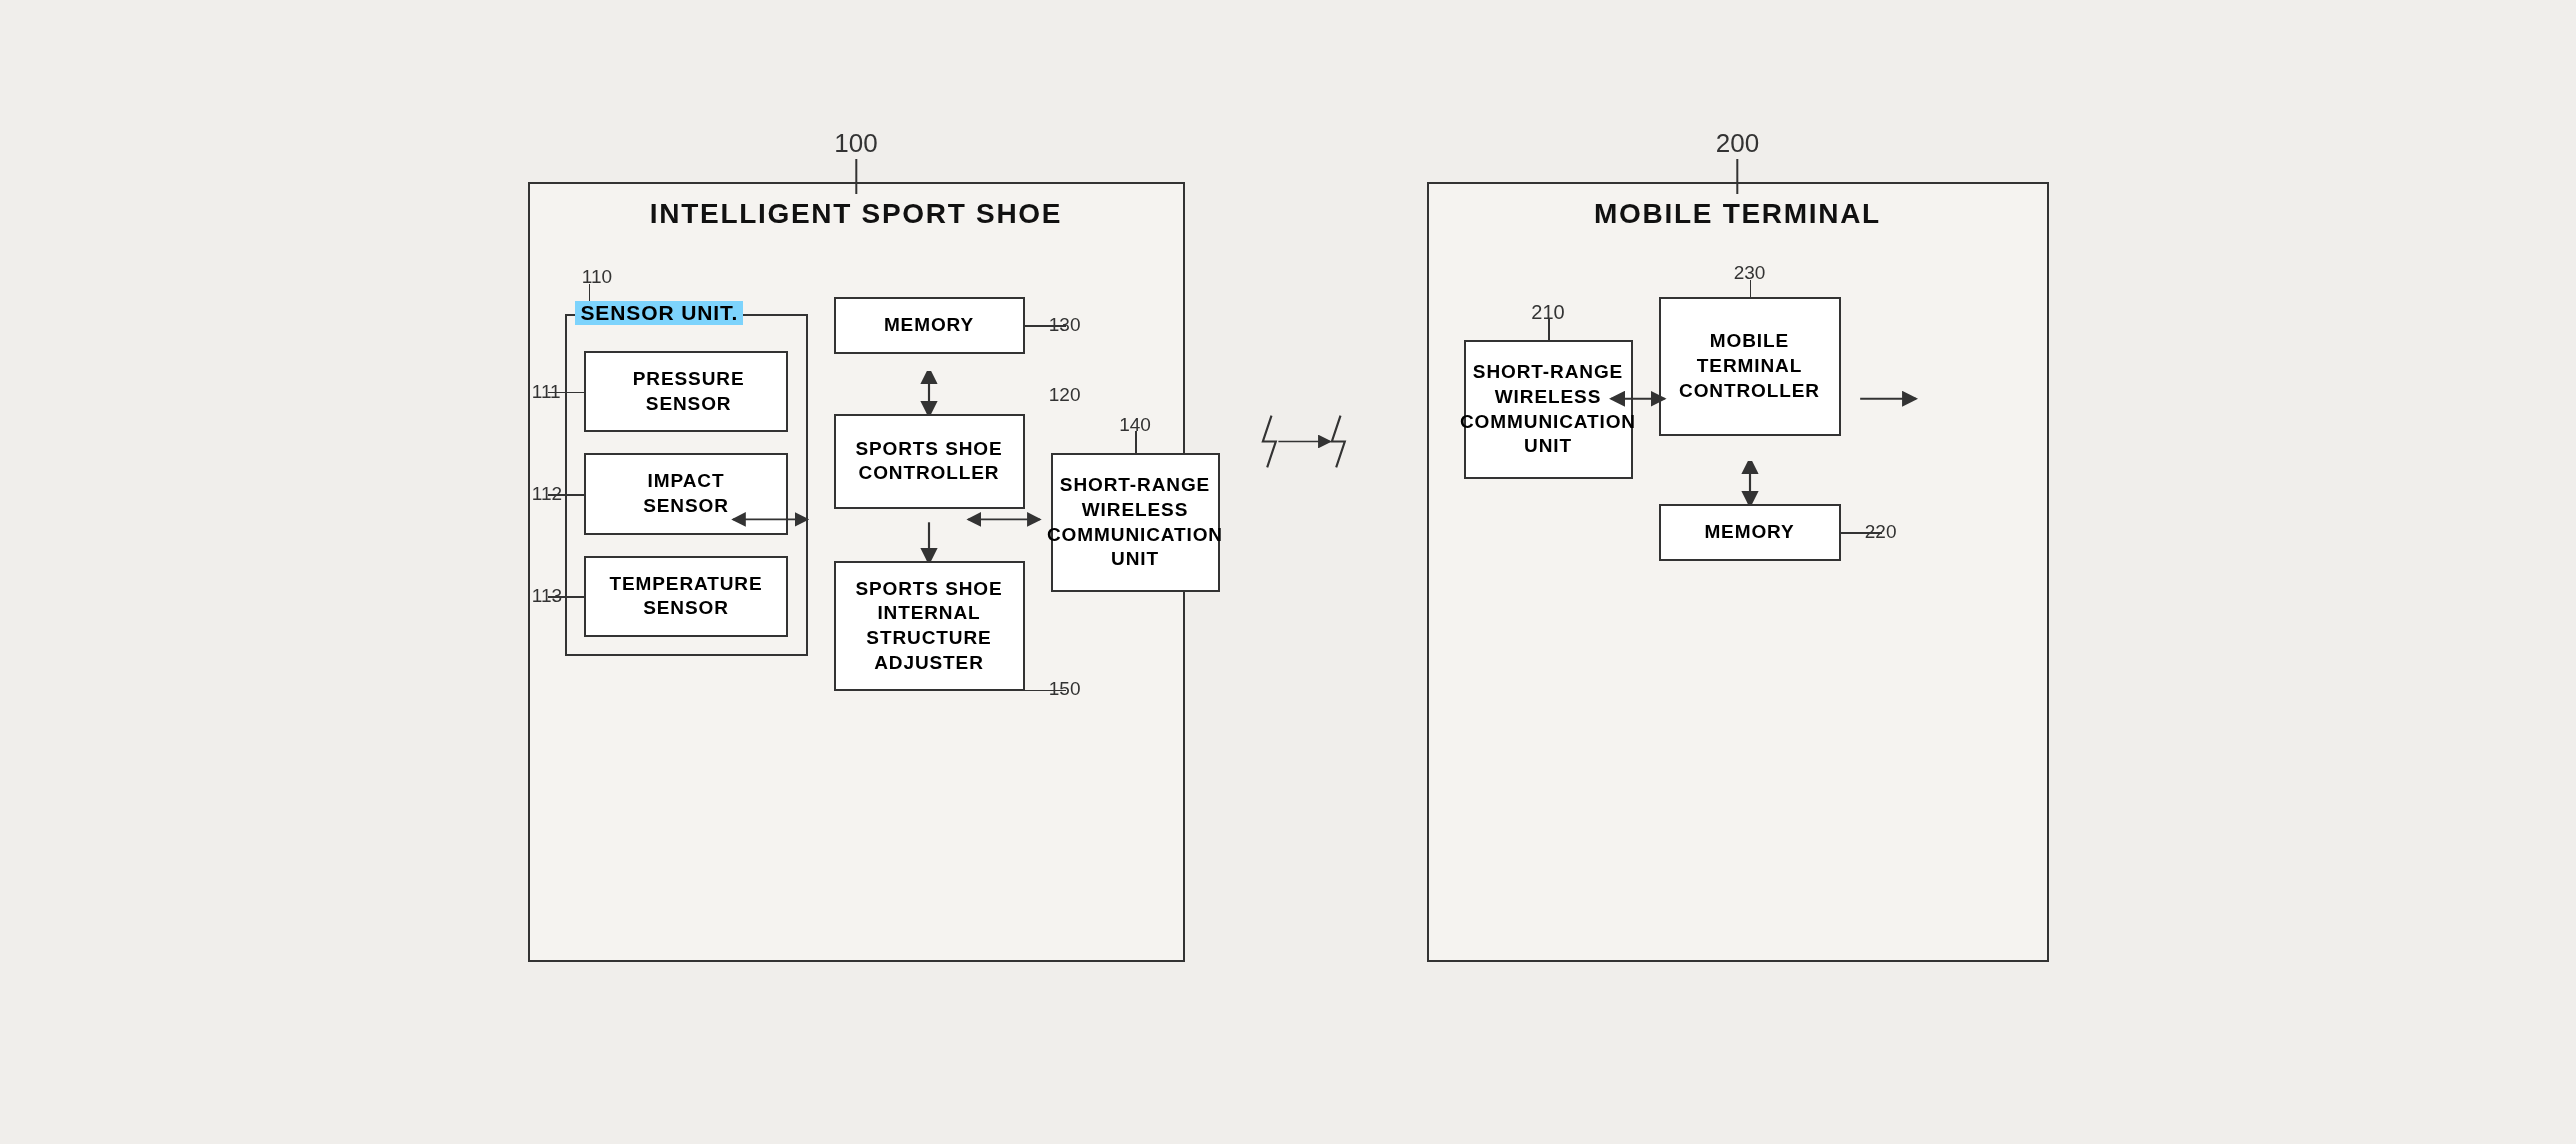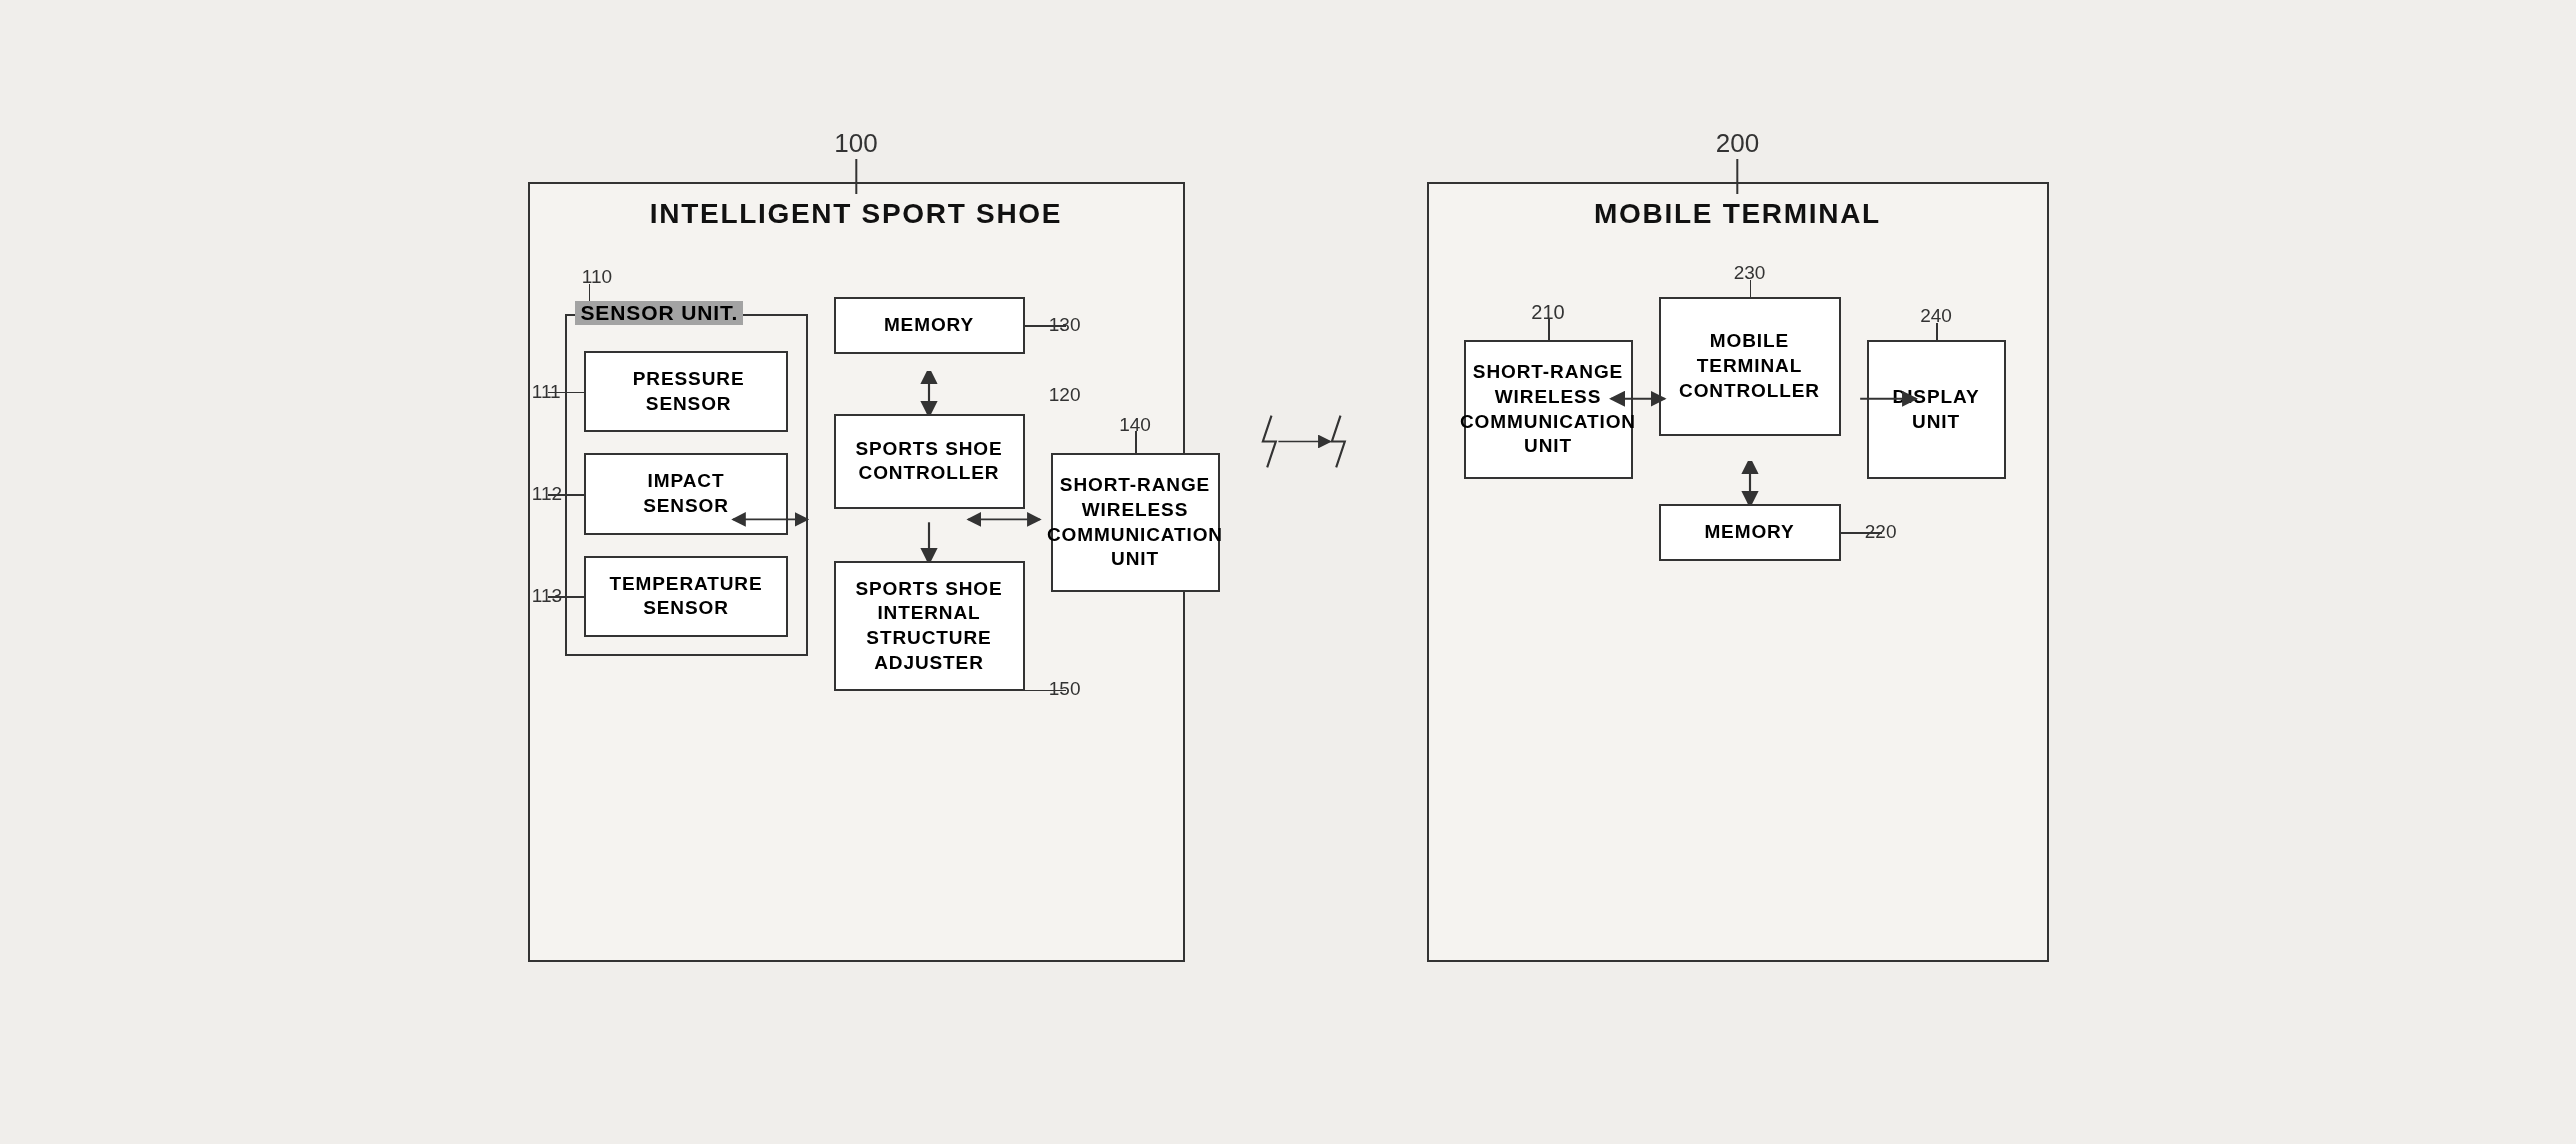--- a/index.html
+++ b/index.html
@@ -57,21 +57,21 @@
       border: 2.6px solid #333;
       padding: 17.3px;
       position: relative;
       width: 243px;
       flex-shrink: 0;
     }
     .sensor-unit-label {
       position: absolute;
       top: -15.6px;
       left: 8.7px;
-      background: #a3a3a3;
+      background: #7dd3fc;
       padding: 0 5.2px;
       font-size: 21px;
       font-weight: bold;
       letter-spacing: 0.9px;
     }
     .sensor-list {
       display: flex;
       flex-direction: column;
       gap: 21px;
       margin-top: 8.7px;
@@ -280,25 +280,20 @@
           <line x1="15" y1="5" x2="15" y2="45" stroke="#333" stroke-width="2.5" marker-end="url(#mtD)" marker-start="url(#mtU)"></line>
         </svg>
 
         <div style="position:relative;">
           <div class="block" style="width:182px; white-space:pre-line;">MEMORY</div>
           <div style="position:absolute;right:-56px;top:50%;transform:translateY(-50%);font-size:19px;color:#333;">220</div>
           <div style="position:absolute;right:-41px;top:50%;width:41px;height:1.7px;background:#333;"></div>
         </div>
       </div>
 
-      <div style="position:relative;margin-top:43px;">
-        <div style="position:absolute;top:-35px;left:50%;transform:translateX(-50%);font-size:19px;color:#333;">240</div>
-        <div style="position:absolute;top:-17.3px;left:50%;width:1.7px;height:17.3px;background:#333;"></div>
-        <div class="block" style="width:139px; white-space:pre-line; min-height:139px;display:flex;align-items:center;justify-content:center;text-align:center;">DISPLAY UNIT</div>
-      </div>
 
     </div>
 
     <svg style="position:absolute;top:0;left:0;width:100%;height:100%;overflow:visible;pointer-events:none;" viewBox="0 0 774 894" width="671" height="775">
       <defs>
         <marker id="mtahR" markerWidth="8" markerHeight="8" refX="7" refY="4" orient="auto">
           <path d="M0,0 L8,4 L0,8 Z" fill="#333"></path>
         </marker>
         <marker id="mtahL" markerWidth="8" markerHeight="8" refX="1" refY="4" orient="auto">
           <path d="M8,0 L0,4 L8,8 Z" fill="#333"></path>

